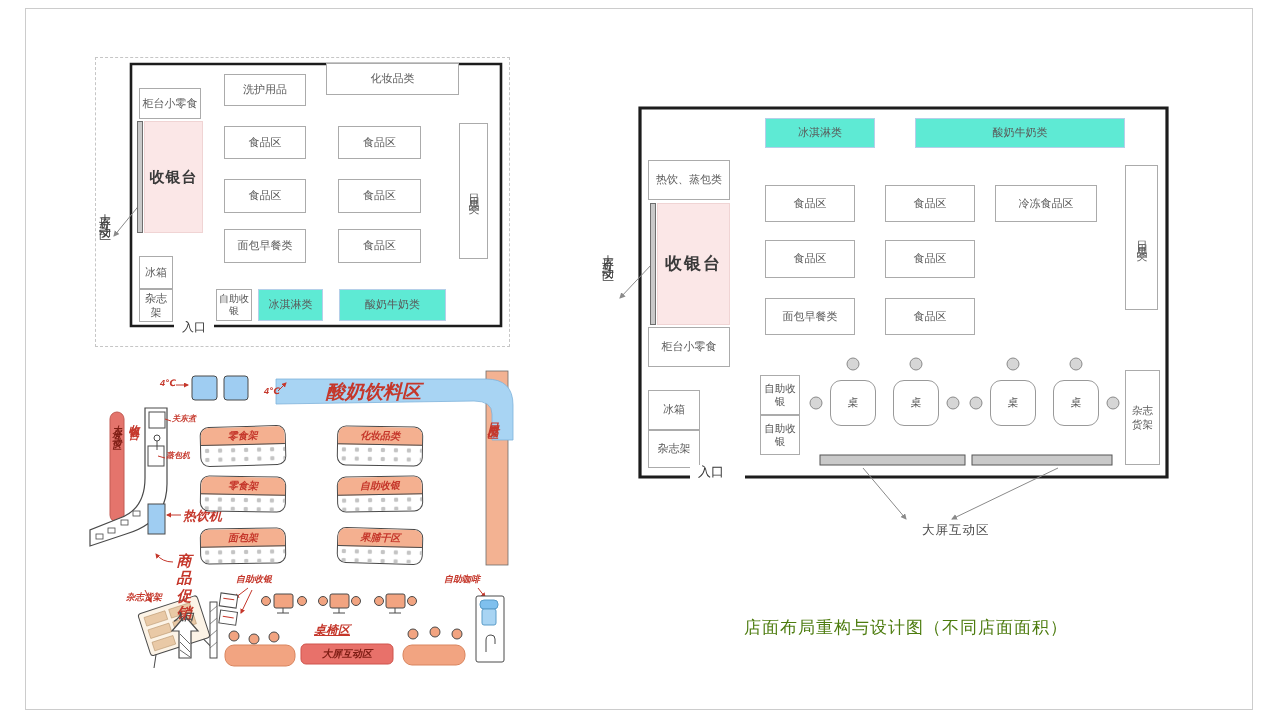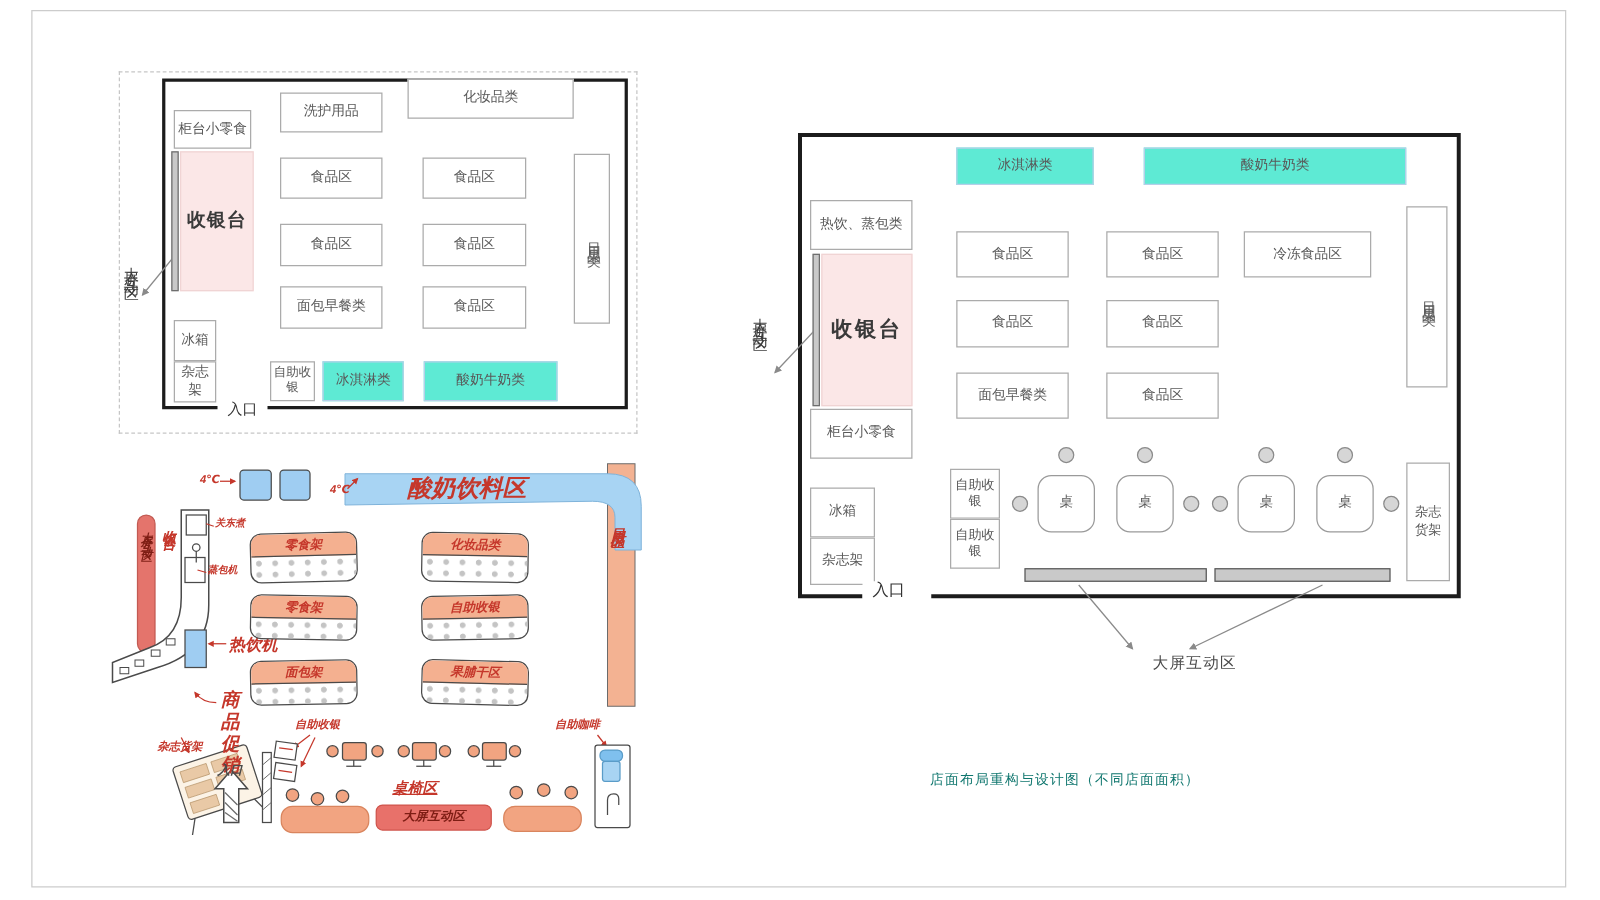--- a/index.html
+++ b/index.html
@@ -28,21 +28,21 @@
   
   .sketch{position:absolute;left:88px;top:368px;width:440px;height:300px;}
   .sk{position:absolute;color:#c5372b;font-style:italic;font-weight:bold;text-align:center;line-height:1.15;}
   .skv{position:absolute;writing-mode:vertical-rl;text-orientation:upright;color:#c5372b;font-style:italic;font-weight:bold;line-height:1;}
   .shelf{position:absolute;border:1.5px solid #4a4a4a;border-radius:9px;overflow:hidden;background:#fff;display:flex;flex-direction:column;box-sizing:border-box;}
   .shelf-top{background:#f4b090;flex:0 0 17px;display:flex;align-items:center;justify-content:center;border-bottom:1.2px solid #4a4a4a;}
   .shelf-top span{font-size:10px;color:#c5372b;font-weight:bold;font-style:italic;}
   .shelf-front{flex:1;background-image:radial-gradient(circle at 6px 5px,#c4c4c4 2px,rgba(0,0,0,0) 2.6px);background-size:13px 9px;}
 
   
-  .caption{position:absolute;left:744px;top:616px;font-size:11px;font-weight:500;color:#0f766e;letter-spacing:1px;}
+  .caption{position:absolute;left:744px;top:616px;font-size:17px;font-weight:500;color:#4d7c0f;letter-spacing:1px;}
   .jd-logo{position:absolute;left:1112px;top:25px;width:121px;height:55px;background:#e1251b;border-radius:8px;
            display:flex;align-items:center;justify-content:center;gap:4px;}
   .jd-logo .brand{color:#fff;font-size:25px;font-weight:bold;letter-spacing:2px;}
 </style>
 </head>
 <body>
 
 <div class="canvas">
   <div class="frame"></div>
 

